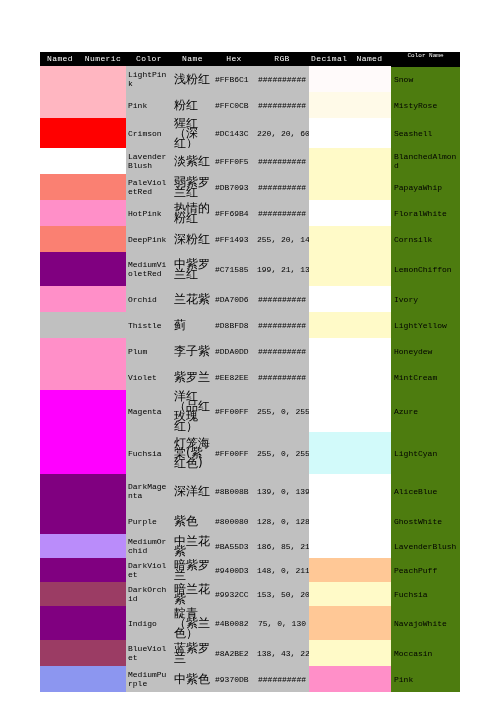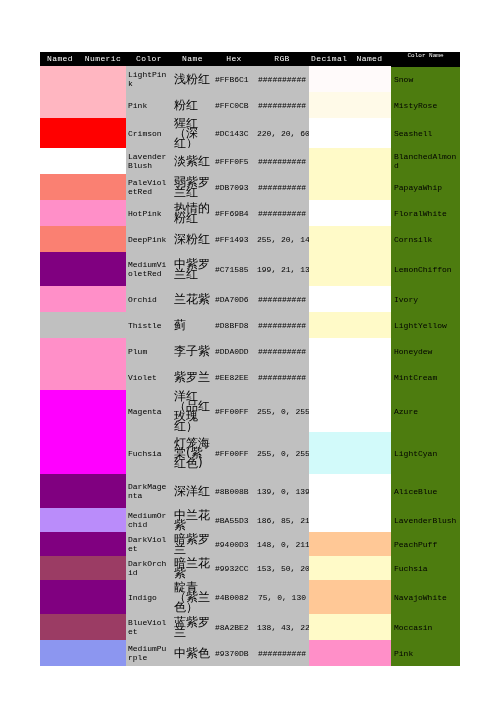--- a/index.html
+++ b/index.html
@@ -277,20 +277,29 @@
         </tr>
         <tr style="height: 34px;">
           <td class="swatch" colspan="2" style="background: rgb(128, 0, 128);"></td>
           <td class="ename">DarkMagenta</td>
           <td class="cname">深洋红</td>
           <td class="hex">#8B008B</td>
           <td class="rgb">139, 0, 139</td>
           <td class="swatch" colspan="2" style="background: rgb(255, 255, 255);"></td>
           <td class="rcname">AliceBlue</td>
         </tr>
+        <tr style="height: 26px;">
+          <td class="swatch" colspan="2" style="background: rgb(128, 0, 128);"></td>
+          <td class="ename">Purple</td>
+          <td class="cname">紫色</td>
+          <td class="hex">#800080</td>
+          <td class="rgb">128, 0, 128</td>
+          <td class="swatch" colspan="2" style="background: rgb(255, 255, 255);"></td>
+          <td class="rcname">GhostWhite</td>
+        </tr>
         <tr style="height: 24px; margin-top: 33px;">
           <td class="swatch" colspan="2" style="background: rgb(186, 140, 250);"></td>
           <td class="ename">MediumOrchid</td>
           <td class="cname">中兰花紫</td>
           <td class="hex">#BA55D3</td>
           <td class="rgb">186, 85, 211</td>
           <td class="swatch" colspan="2" style="background: rgb(255, 255, 255);"></td>
           <td class="rcname">LavenderBlush</td>
         </tr>
         <tr style="height: 24px;">

